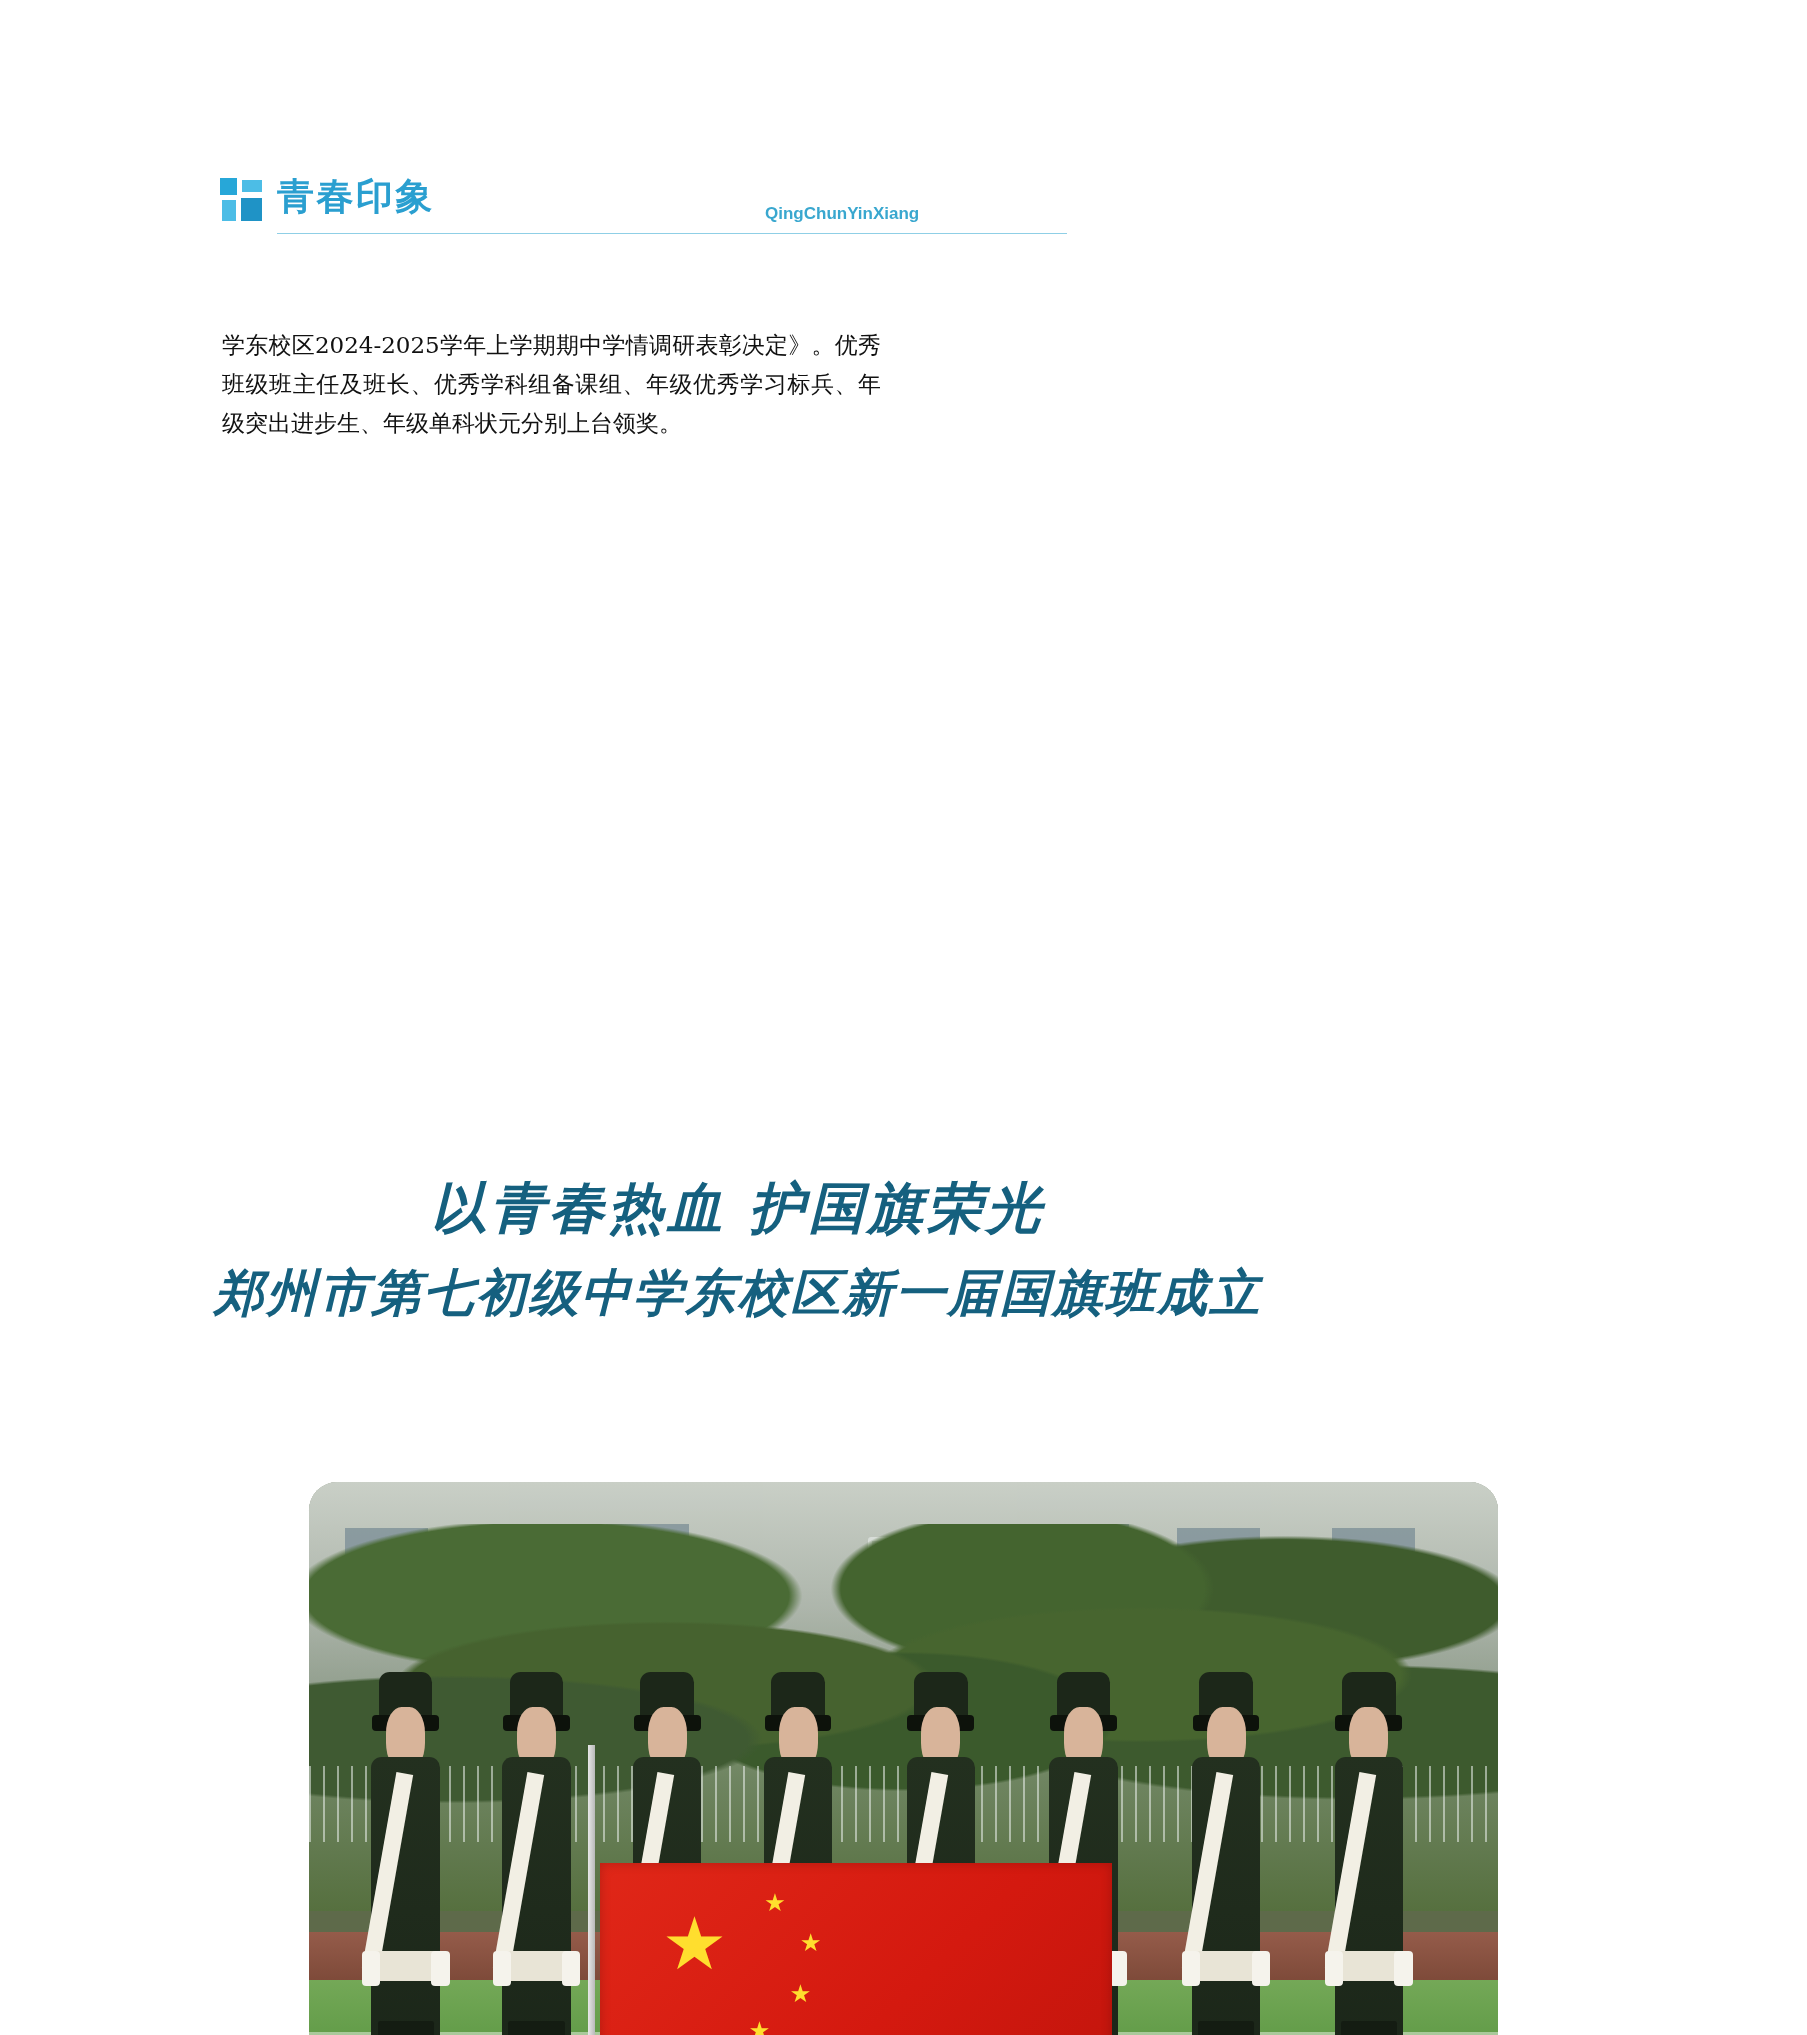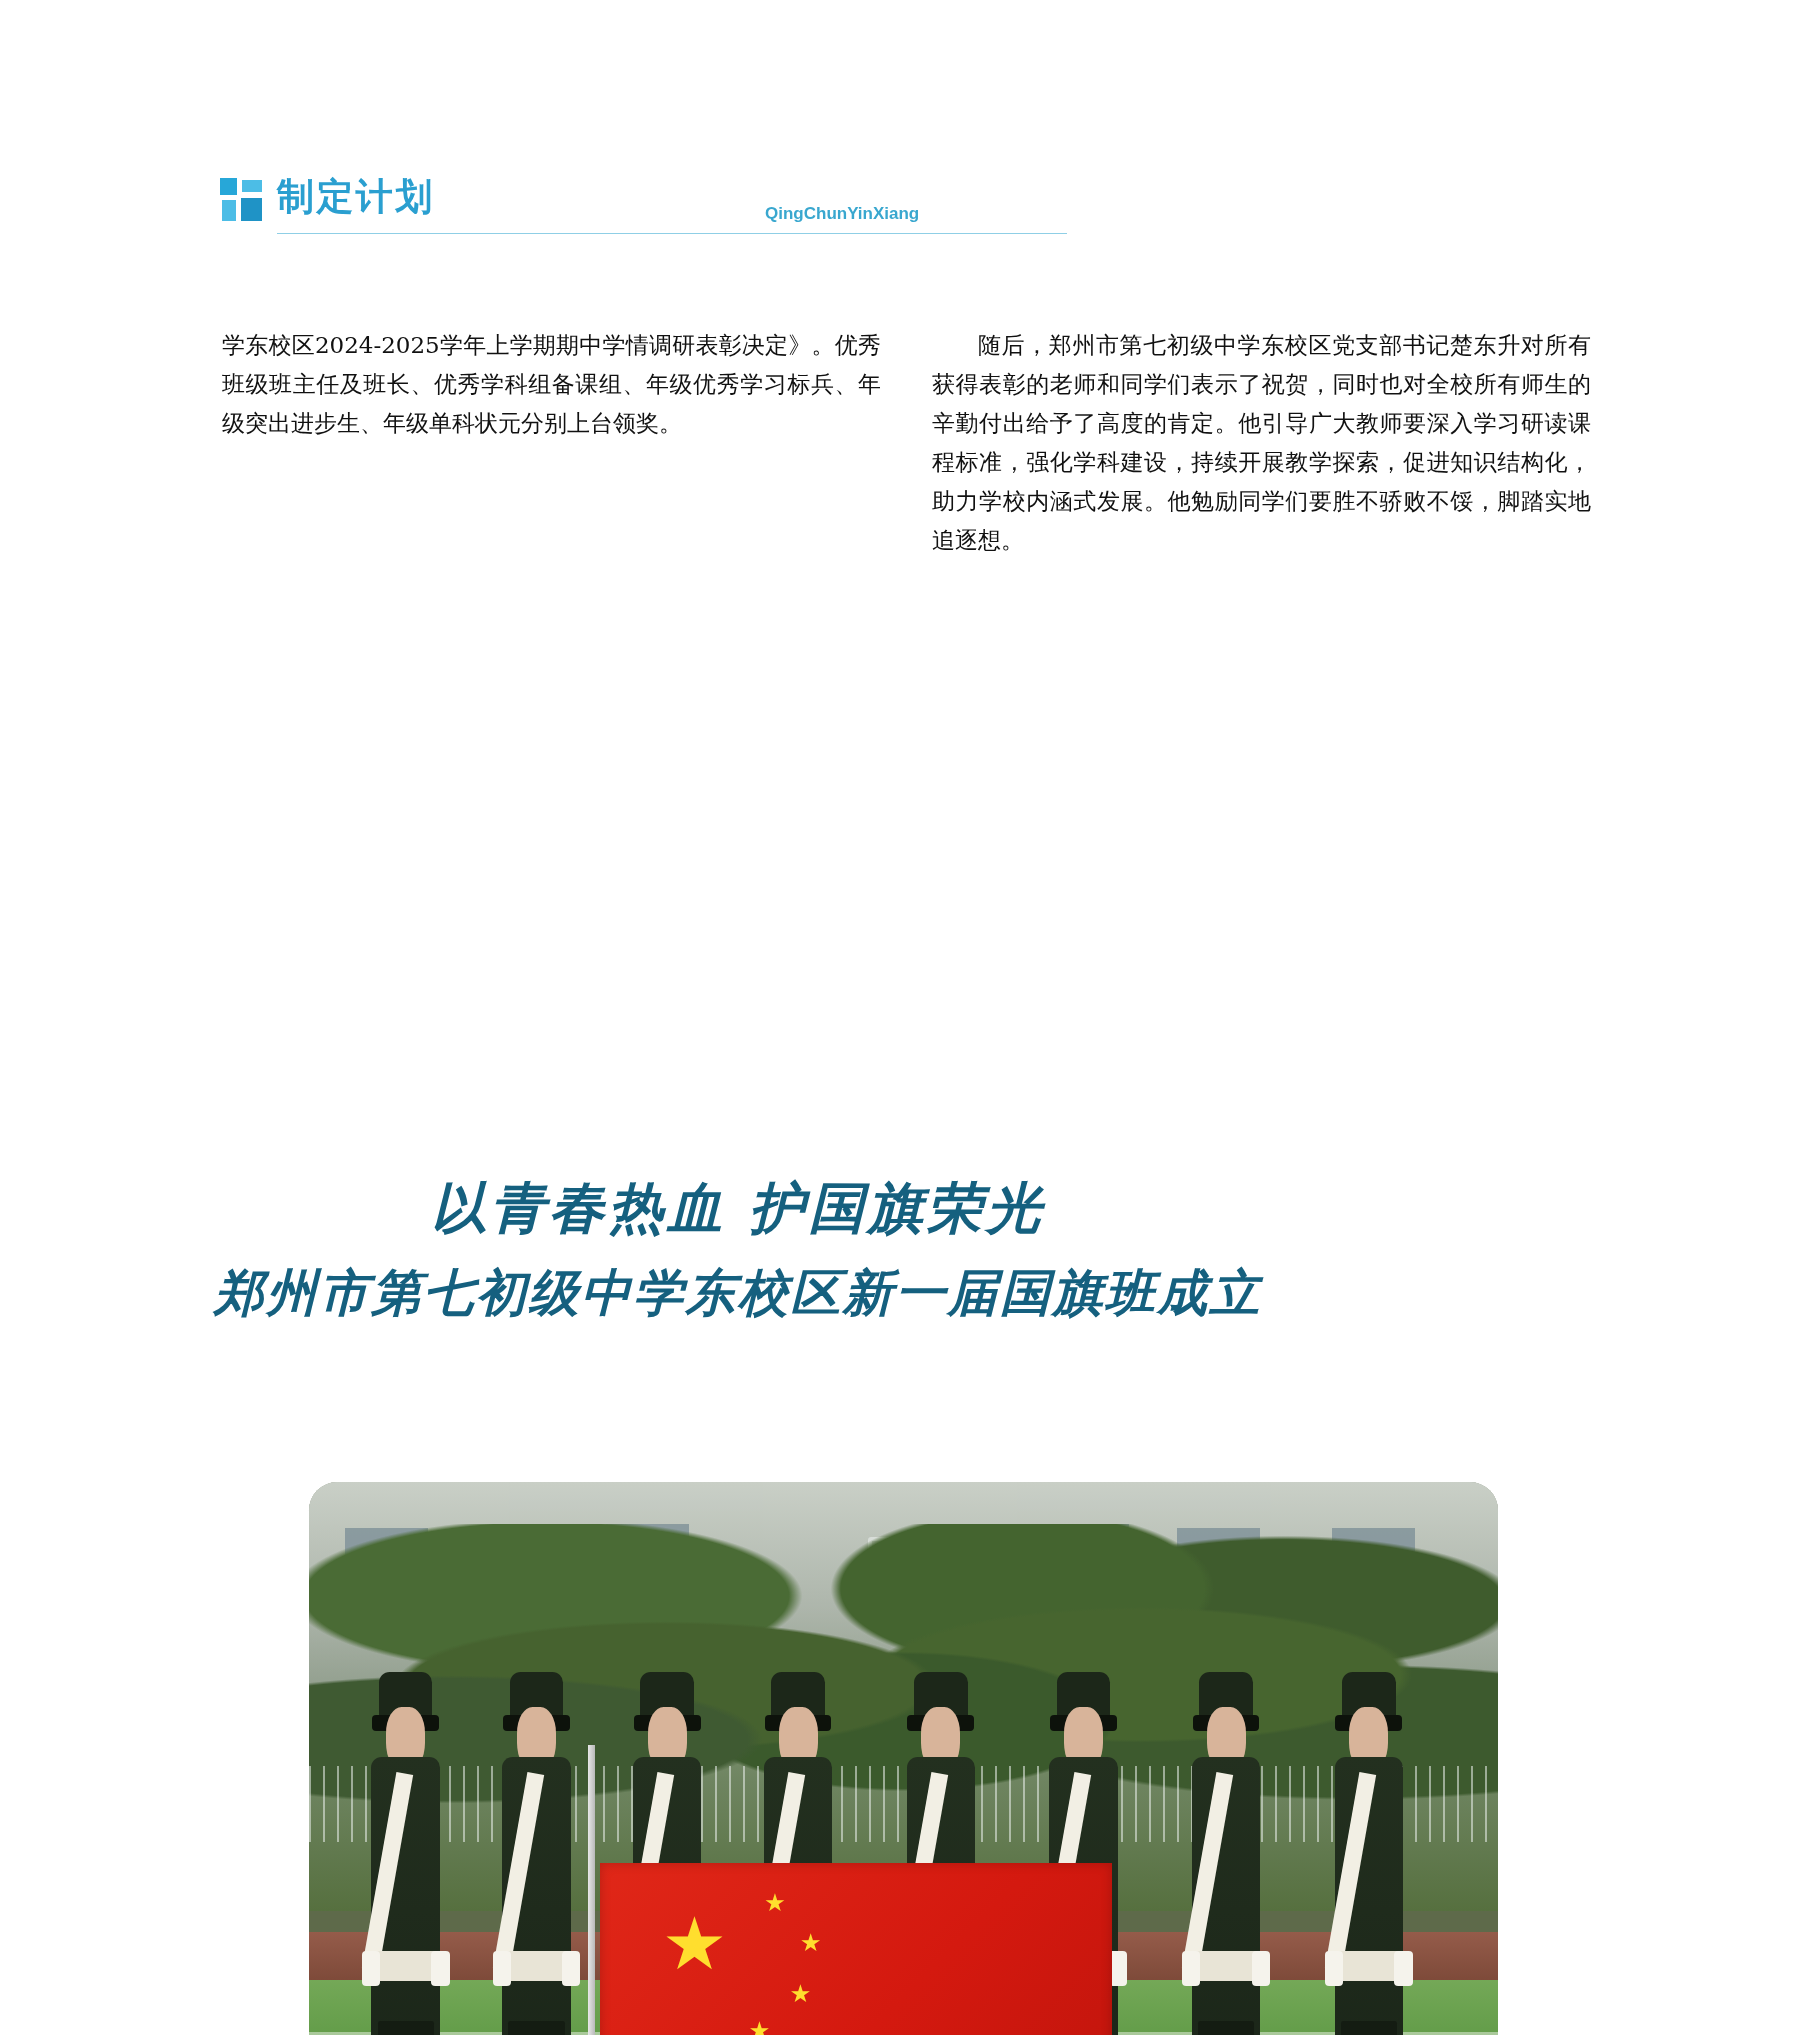--- a/index.html
+++ b/index.html
@@ -332,31 +332,30 @@
 </head>
 <body>
 
 <div class="header">
   <div class="header-logo-grid">
     <span class="lg1"></span>
       <span class="lg2"></span>
       <span class="lg3"></span>
       <span class="lg4"></span>
   </div>
-  <div class="header-title-cn">制定计划</div>
+  <div class="header-title-cn">青春印象</div>
   <div class="header-title-py">QingChunYinXiang</div>
   <div class="header-rule"></div>
 </div>
 
 <div class="col col-left">
   <p>学东校区2024-2025学年上学期期中学情调研表彰决定》。优秀班级班主任及班长、优秀学科组备课组、年级优秀学习标兵、年级突出进步生、年级单科状元分别上台领奖。</p>
 </div>
 
 <div class="col col-right">
-  <p class="indent">随后，郑州市第七初级中学东校区党支部书记楚东升对所有获得表彰的老师和同学们表示了祝贺，同时也对全校所有师生的辛勤付出给予了高度的肯定。他引导广大教师要深入学习研读课程标准，强化学科建设，持续开展教学探索，促进知识结构化，助力学校内涵式发展。他勉励同学们要胜不骄败不馁，脚踏实地追逐想。</p>
 </div>
 
 <div class="feature-title">
   <div class="line1">以青春热血  护国旗荣光</div>
   <div class="line2">郑州市第七初级中学东校区新一届国旗班成立</div>
 </div>
 
 <div class="photo-wrap">
   <div class="photo">
     <div class="ph-bg"></div>

